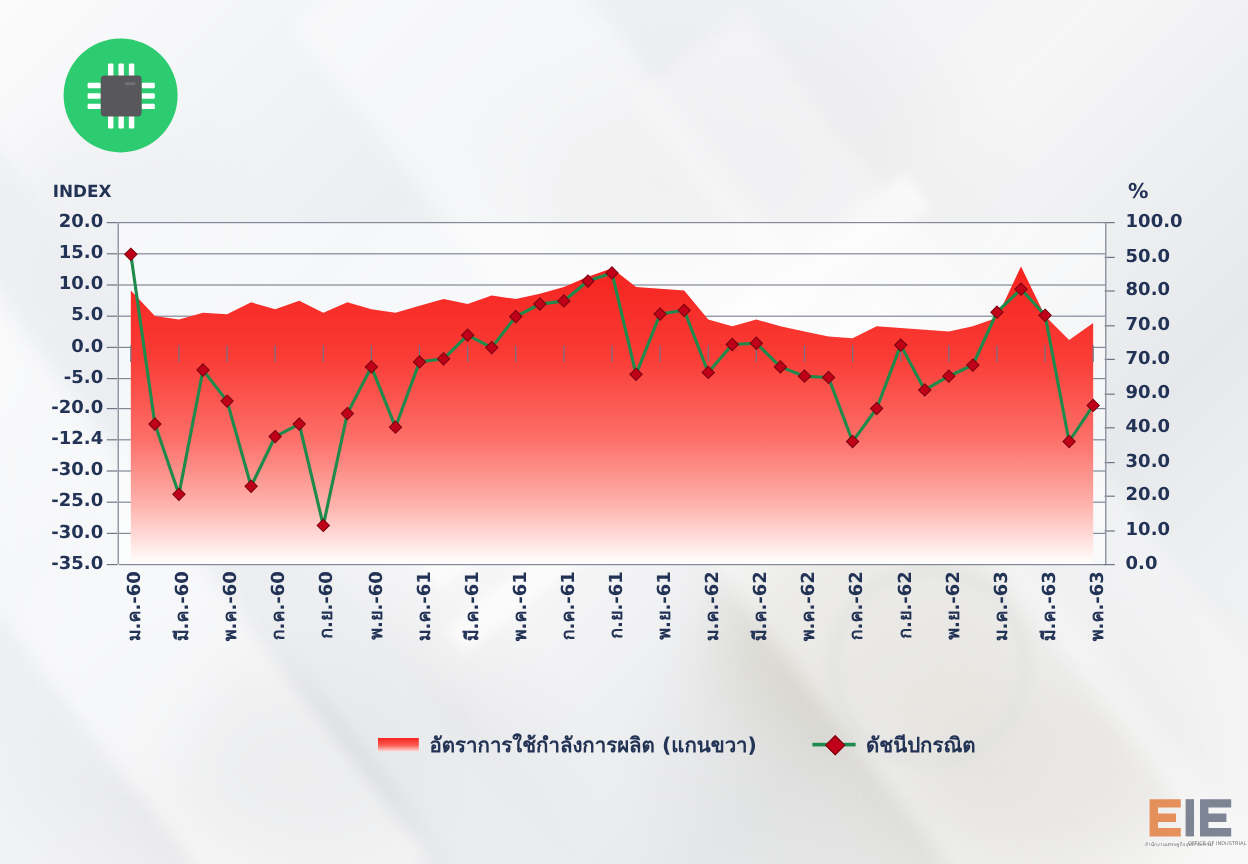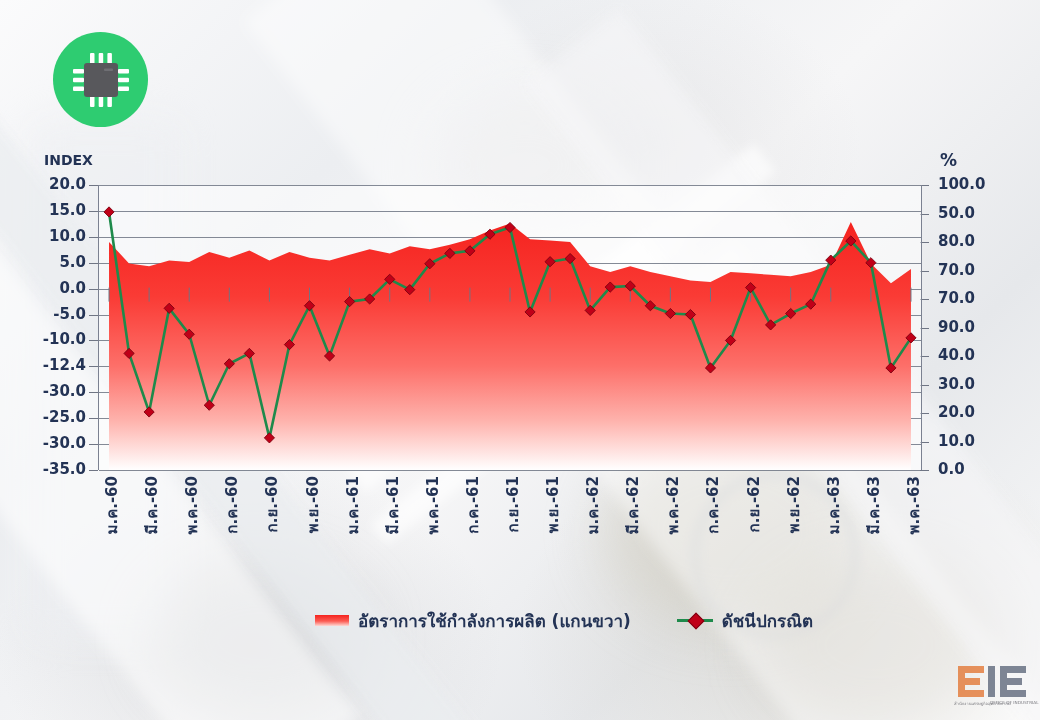--- a/index.html
+++ b/index.html
@@ -141,21 +141,21 @@
       <div class="ytick" style="top: 60.9091px; left: 12px;">15.0</div>
       <div class="tickmark" style="top: 70.9091px; left: 89px;"></div>
       <div class="ytick" style="top: 86.8182px; left: 12px;">10.0</div>
       <div class="tickmark" style="top: 96.8182px; left: 89px;"></div>
       <div class="ytick" style="top: 112.727px; left: 12px;">5.0</div>
       <div class="tickmark" style="top: 122.727px; left: 89px;"></div>
       <div class="ytick" style="top: 138.636px; left: 12px;">0.0</div>
       <div class="tickmark" style="top: 148.636px; left: 89px;"></div>
       <div class="ytick" style="top: 164.545px; left: 12px;">-5.0</div>
       <div class="tickmark" style="top: 174.545px; left: 89px;"></div>
-      <div class="ytick" style="top: 190.455px; left: 12px;">-10.0</div>
+      <div class="ytick" style="top: 190.455px; left: 12px;">-20.0</div>
       <div class="tickmark" style="top: 200.455px; left: 89px;"></div>
       <div class="ytick" style="top: 216.364px; left: 12px;">-12.4</div>
       <div class="tickmark" style="top: 226.364px; left: 89px;"></div>
       <div class="ytick" style="top: 242.273px; left: 12px;">-30.0</div>
       <div class="tickmark" style="top: 252.273px; left: 89px;"></div>
       <div class="ytick" style="top: 268.182px; left: 12px;">-25.0</div>
       <div class="tickmark" style="top: 278.182px; left: 89px;"></div>
       <div class="ytick" style="top: 294.091px; left: 12px;">-30.0</div>
       <div class="tickmark" style="top: 304.091px; left: 89px;"></div>
       <div class="ytick" style="top: 320px; left: 12px;">-35.0</div>

